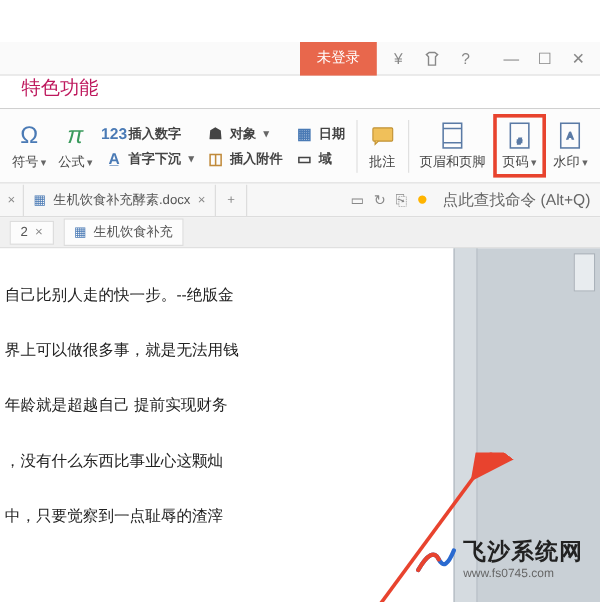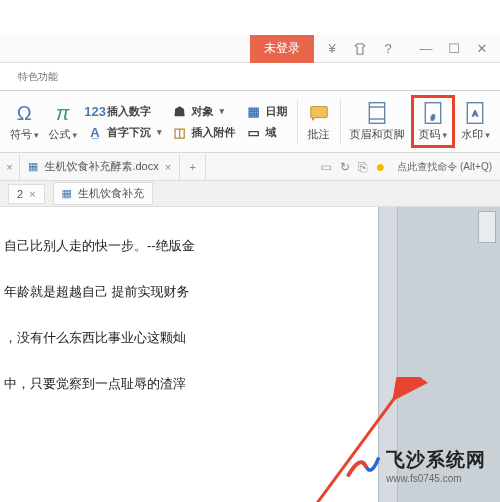--- a/index.html
+++ b/index.html
@@ -4,39 +4,39 @@
 <style>
 * { margin: 0; padding: 0; box-sizing: border-box; font-family: "Microsoft YaHei", sans-serif; }
 body { width: 500px; height: 502px; background: #fff; overflow: hidden; position: relative; }
 
 .titlebar { height: 28px; background: #fafafa; display: flex; justify-content: flex-end; align-items: center; border-bottom: 1px solid #e0e0e0; margin-top: 35px; }
 .login-badge { background: #e8674c; color: #fff; font-size: 12px; padding: 6px 14px; height: 28px; display: flex; align-items: center; }
 .title-icons { display: flex; align-items: center; gap: 0; padding: 0 4px; }
 .title-icon { width: 28px; height: 28px; display: flex; align-items: center; justify-content: center; color: #888; font-size: 13px; cursor: pointer; }
 
 .tabstrip { height: 28px; display: flex; align-items: flex-end; border-bottom: 1px solid #d0d0d0; padding-left: 8px; }
-.tabstrip-item { font-size: 10px; color: #737373; padding: 6px 10px; cursor: pointer; }
+.tabstrip-item { font-size: 16px; color: #be185d; padding: 6px 10px; cursor: pointer; }
 
 .ribbon { height: 62px; background: #fcfcfc; border-bottom: 1px solid #d8d8d8; display: flex; align-items: center; padding: 4px 6px; gap: 2px; overflow: hidden; }
 .ribbon-big { display: flex; flex-direction: column; align-items: center; gap: 2px; cursor: pointer; padding: 2px 4px; }
 .ribbon-icon-lg { width: 24px; height: 24px; display: flex; align-items: center; justify-content: center; font-size: 20px; color: #4a7ab5; }
 .ribbon-label { font-size: 11px; color: #444; white-space: nowrap; }
 .ribbon-stack { display: flex; flex-direction: column; gap: 1px; font-weight: bold; }
 .ribbon-small { display: flex; align-items: center; gap: 4px; font-size: 11px; color: #444; padding: 2px 4px; cursor: pointer; white-space: nowrap; }
 .ribbon-icon-sm { width: 16px; height: 16px; display: flex; align-items: center; justify-content: center; font-size: 13px; }
 .divider { width: 1px; height: 44px; background: #e0e0e0; margin: 0 3px; }
 .dropdown-arrow { font-size: 9px; color: #666; margin-left: 2px; }
 
 .highlight-box { border: 3px solid #e8432e; padding: 1px; }
 
 .doc-tabs { height: 28px; background: #f7f7f7; border-bottom: 1px solid #ddd; display: flex; align-items: center; overflow: hidden; }
 .doc-tab { display: flex; align-items: center; font-size: 11px; color: #555; padding: 0 8px; height: 26px; border-right: 1px solid #ddd; gap: 6px; cursor: pointer; }
 .doc-close { color: #888; cursor: pointer; }
 .doc-icons-right { margin-left: auto; display: flex; align-items: center; gap: 8px; padding-right: 8px; font-size: 12px; color: #888; }
-.search-prompt { color: #666; font-size: 10px; }
+.search-prompt { color: #666; font-size: 13px; }
 .blue-dot { font-size:16px; padding-right:4px; }
 
 .secondary-tabs { height: 26px; background: #f0f0f0; border-bottom: 1px solid #ddd; display: flex; align-items: center; padding-left: 8px; gap: 8px; overflow: hidden; }
 .sec-tab { font-size: 11px; color: #555; background: #fcfcfc; border: 1px solid #ddd; padding: 3px 8px; display: flex; align-items: center; gap: 6px; cursor: pointer; }
 
 .workspace { display: flex; height: 330px; position: relative; }
 .doc-area { flex: 1; background: #fff; padding: 30px 4px 4px 4px; overflow: hidden; }
 .doc-line { font-size: 13px; color: #222; margin-bottom: 28px; white-space: nowrap; }
 .right-gutter { width: 122px; background: #c9d0d6; display: flex; }
 .right-gutter .strip { width: 20px; background: #d5dbe0; border-left: 1px solid #b5bcc3; border-right: 1px solid #b5bcc3; }
@@ -194,20 +194,21 @@
   </div>
   <div class="sec-tab">
     <span style="color:#4a7ab5">▦</span>
     <span>生机饮食补充</span>
   </div>
 </div>
 
 <div class="workspace">
   <div class="doc-area">
     <div class="doc-line">自己比别人走的快一步。--绝版金</div>
+    <div class="doc-line">界上可以做很多事，就是无法用钱</div>
     <div class="doc-line">年龄就是超越自己  提前实现财务</div>
     <div class="doc-line">，没有什么东西比事业心这颗灿</div>
     <div class="doc-line">中，只要觉察到一点耻辱的渣滓</div>
   </div>
   <div class="right-gutter">
     <div class="strip"></div>
     <div class="mini">
       <div class="mini-box"></div>
     </div>
   </div>

